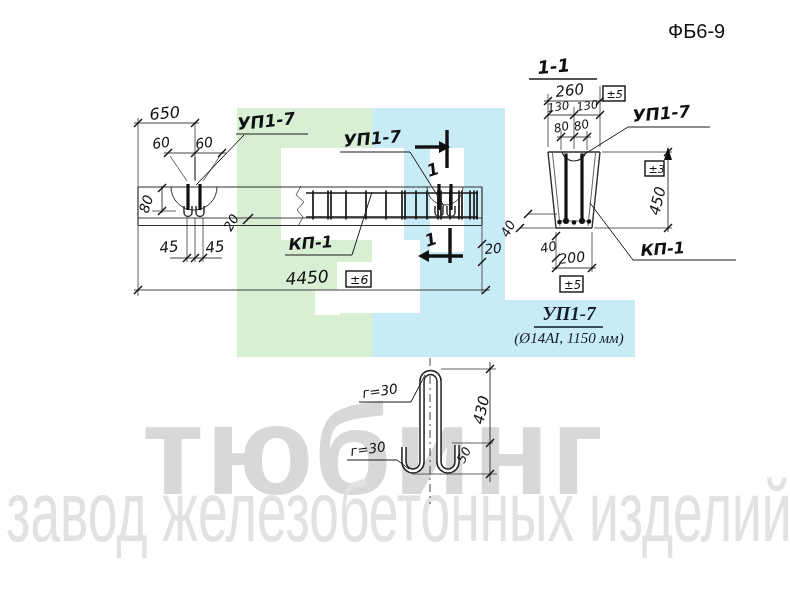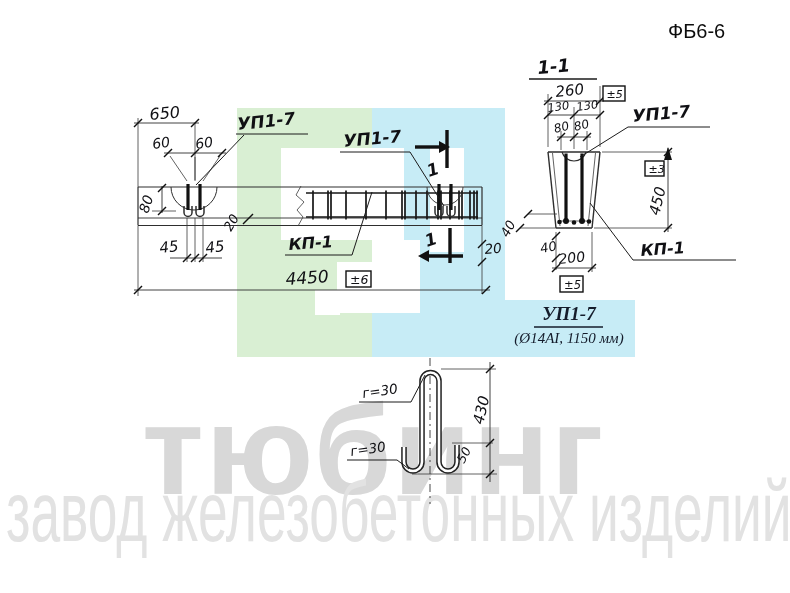--- a/index.html
+++ b/index.html
@@ -40,21 +40,21 @@
 
   <div class="blk green" style="left:237px;top:108px;width:135px;height:249px;"></div>
   <div class="blk blue" style="left:372px;top:108px;width:133px;height:249px;"></div>
   <div class="blk blue" style="left:505px;top:300px;width:130px;height:57px;"></div>
   <div class="blk white" style="left:281px;top:148px;width:123px;height:92px;"></div>
   <div class="blk white" style="left:430px;top:148px;width:34px;height:104px;"></div>
   <div class="blk white" style="left:372px;top:240px;width:48px;height:22px;"></div>
   <div class="blk white" style="left:337px;top:262px;width:83px;height:51px;"></div>
   <div class="blk white" style="left:315px;top:290px;width:25px;height:25px;"></div>
 
-  <div class="title">ФБ6-6</div>
+  <div class="title">ФБ6-9</div>
 
   <svg id="draw" width="790" height="593" viewBox="0 0 790 593">
 
     <g>
 
       <path class="thin" d="M138,118 V187"></path>
       <path class="thin" d="M138,226 V296"></path>
       <path class="ln" d="M138,187 H482"></path>
       <path class="ln" style="stroke-width:0.9" d="M138,218 H482"></path>
       <path class="ln" d="M138,225.5 H482"></path>

